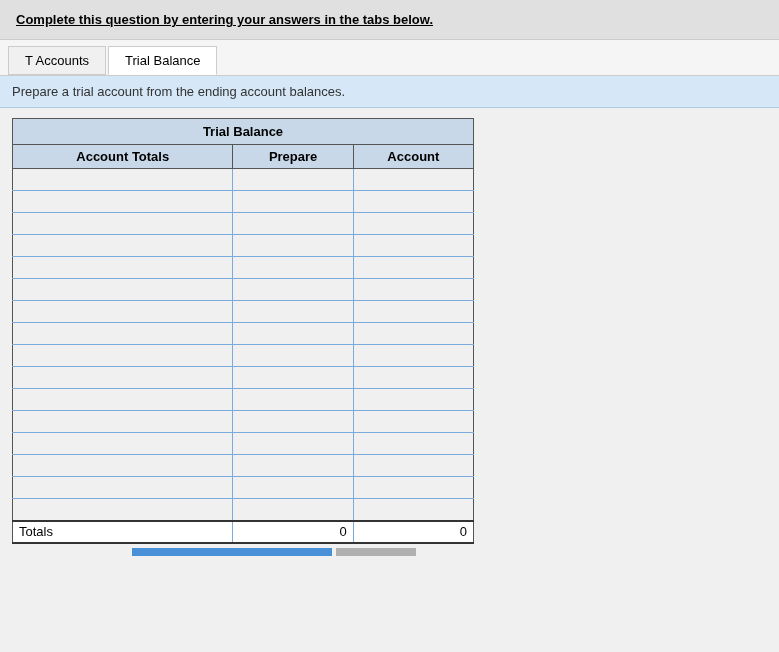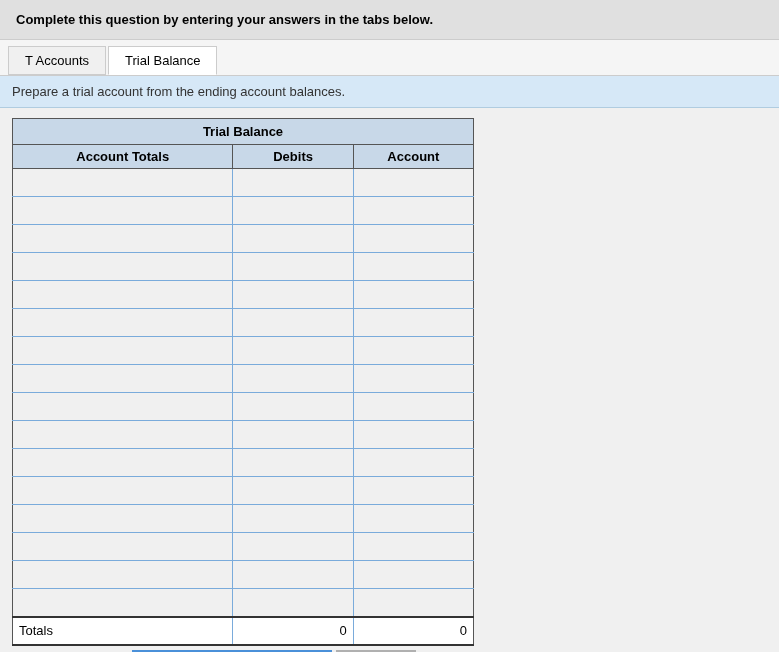--- a/index.html
+++ b/index.html
@@ -17,20 +17,21 @@
     .page-wrapper {
       width: 779px;
       background: #f0f0f0;
     }
     .instruction-bar {
       background: #e0e0e0;
       padding: 12px 16px;
       font-weight: bold;
       font-size: 13px;
       border-bottom: 1px solid #ccc;
+      text-decoration: underline;
     }
     .tabs-bar {
       background: #f5f5f5;
       display: flex;
       border-bottom: 1px solid #ccc;
       padding-top: 6px;
       padding-left: 8px;
       gap: 0;
     }
     .tab {
@@ -73,21 +74,21 @@
     .trial-balance-table thead tr.header-row th:first-child {
       text-align: center;
       width: 220px;
     }
     .trial-balance-table thead tr.header-row th:nth-child(2),
     .trial-balance-table thead tr.header-row th:nth-child(3) {
       width: 120px;
     }
     .trial-balance-table tbody tr td {
       border: 1px solid #7aabdb;
-      height: 28px;
+      height: 22px;
       padding: 0 2px;
     }
     .trial-balance-table tbody tr td:first-child {
       width: 220px;
       border-left: 1px solid #555;
       border-right: 1px solid #7aabdb;
     }
     .trial-balance-table tbody tr td:last-child {
       border-right: 1px solid #555;
     }
@@ -175,21 +176,21 @@
   </div>
 
   <div class="main-content">
     <table class="trial-balance-table">
       <thead>
         <tr>
           <td colspan="3" class="title-cell">Trial Balance</td>
         </tr>
         <tr class="header-row">
           <th>Account Totals</th>
-          <th>Debits</th>
+          <th>Prepare</th>
           <th>Account</th>
         </tr>
       </thead>
       <tbody id="table-body">
 
         <tr>
             <td><input type="text" class="data-input left-align" style=""></td>
             <td><input type="text" class="data-input" style=""></td>
             <td><input type="text" class="data-input" style=""></td>
           </tr>

